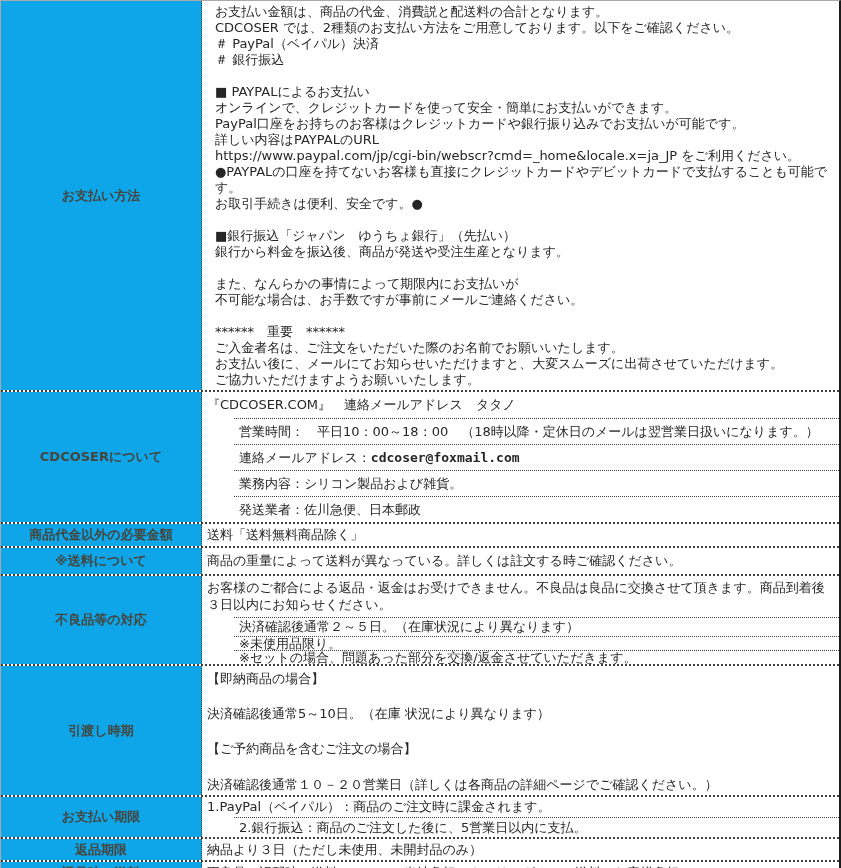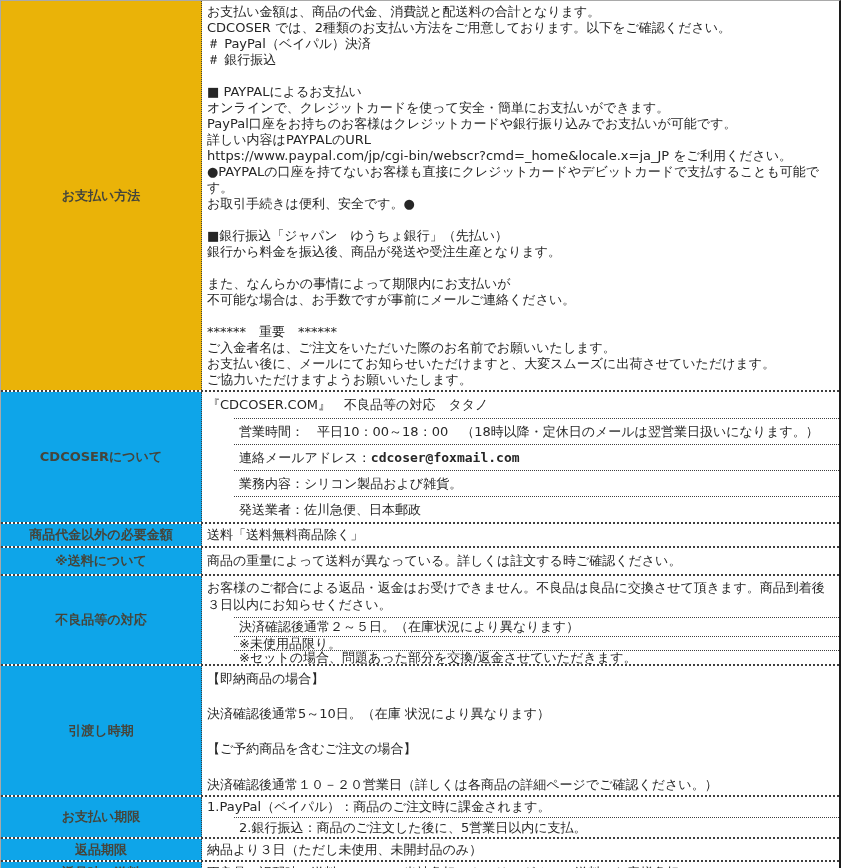--- a/index.html
+++ b/index.html
@@ -17,23 +17,23 @@
   .row + .row { border-top: 2px dotted #3f3f3f; }
   .hcell {
     flex: 0 0 201px;
     box-sizing: border-box;
     border-right: 1px dotted #3f3f3f;
     background: #0ea5e9;
     display:flex; align-items:center; justify-content:center;
     font-weight:700; font-size:13px; color:#45453b;
     text-align:center; padding:0 4px;
   }
-  .hcell.white { background:#eab308; }
+  .hcell.white { background:#0ea5e9; }
   .ccell { flex:1 1 auto; min-width:0; font-size:13px; display:flex; flex-direction:column; }
-  .block { padding:3px 4px 2px 5px; line-height:16px; }
+  .block { padding:3px 4px 2px 5px; line-height:16px;margin-left:8px; }
   .sub { box-sizing:border-box; display:flex; align-items:center; padding:1px 4px 1px 5px; }
   .sub + .sub { border-top: 1px dotted #3f3f3f; margin-left: 32px; }
   .h26 { height:26px; }
   .h22 { height:22px; }
   .h21 { height:21px;text-align:center; }
   .h20 { height:20px; }
   .h19 { height:19px; }
   .h14 { height:14px; line-height:13px;text-align:center; }
   .wrap2 { min-height:41px; line-height:17px; align-items:flex-start; padding-top:3px; }
   .delivery { padding:4px 4px 2px 5px; line-height:17.6px; }
@@ -47,21 +47,21 @@
   <div class="row">
     <div class="hcell white">お支払い方法</div>
     <div class="ccell">
       <div class="block">お支払い金額は、商品の代金、消費説と配送料の合計となります。<br>CDCOSER では、2種類のお支払い方法をご用意しております。以下をご確認ください。<br>＃ PayPal（ベイパル）決済<br>＃ 銀行振込<br><br>■ PAYPALによるお支払い<br>オンラインで、クレジットカードを使って安全・簡単にお支払いができます。<br>PayPal口座をお持ちのお客様はクレジットカードや銀行振り込みでお支払いが可能です。<br>詳しい内容はPAYPALのURL<br>https://www.paypal.com/jp/cgi-bin/webscr?cmd=_home&amp;locale.x=ja_JP をご利用ください。<br>●PAYPALの口座を持てないお客様も直接にクレジットカードやデビットカードで支払することも可能です。<br>お取引手続きは便利、安全です。●<br><br>■銀行振込「ジャパン　ゆうちょ銀行」（先払い）<br>銀行から料金を振込後、商品が発送や受注生産となります。<br><br>また、なんらかの事情によって期限内にお支払いが<br>不可能な場合は、お手数ですが事前にメールご連絡ください。<br><br>******　重要　******<br>ご入金者名は、ご注文をいただいた際のお名前でお願いいたします。<br>お支払い後に、メールにてお知らせいただけますと、大変スムーズに出荷させていただけます。<br>ご協力いただけますようお願いいたします。</div>
     </div>
   </div>
 
   <div class="row">
     <div class="hcell">CDCOSERについて</div>
     <div class="ccell">
-      <div class="sub h26">『CDCOSER.COM』　不良品等の対応　タタノ</div>
+      <div class="sub h26">『CDCOSER.COM』　連絡メールアドレス　タタノ</div>
       <div class="sub h26">営業時間：　平日10：00～18：00　（18時以降・定休日のメールは翌営業日扱いになります。）</div>
       <div class="sub h26">
         <span>連絡メールアドレス：</span>
           <span class="mono-bold">cdcoser@foxmail.com</span>
       </div>
       <div class="sub h26">業務内容：シリコン製品および雑貨。</div>
       <div class="sub h26">発送業者：佐川急便、日本郵政</div>
     </div>
   </div>
 

